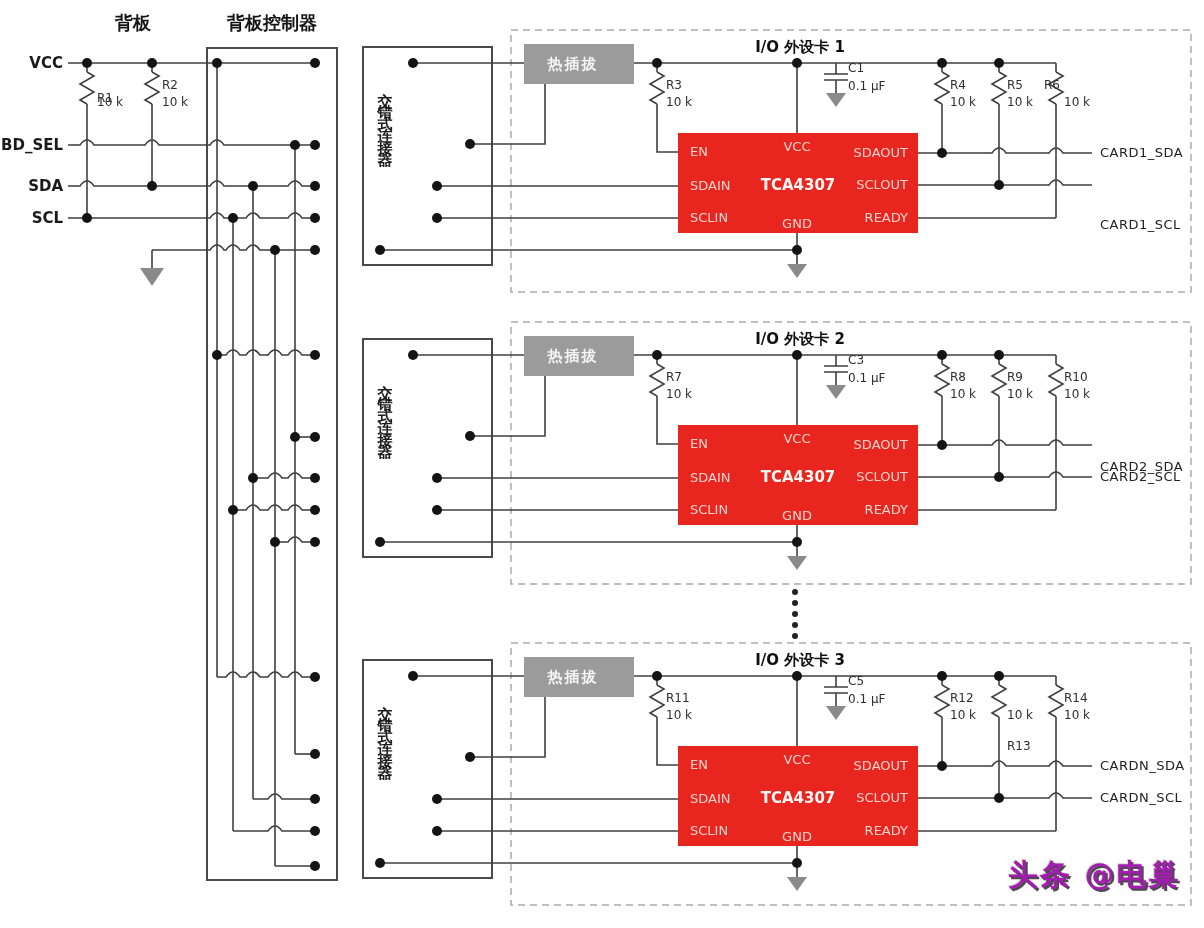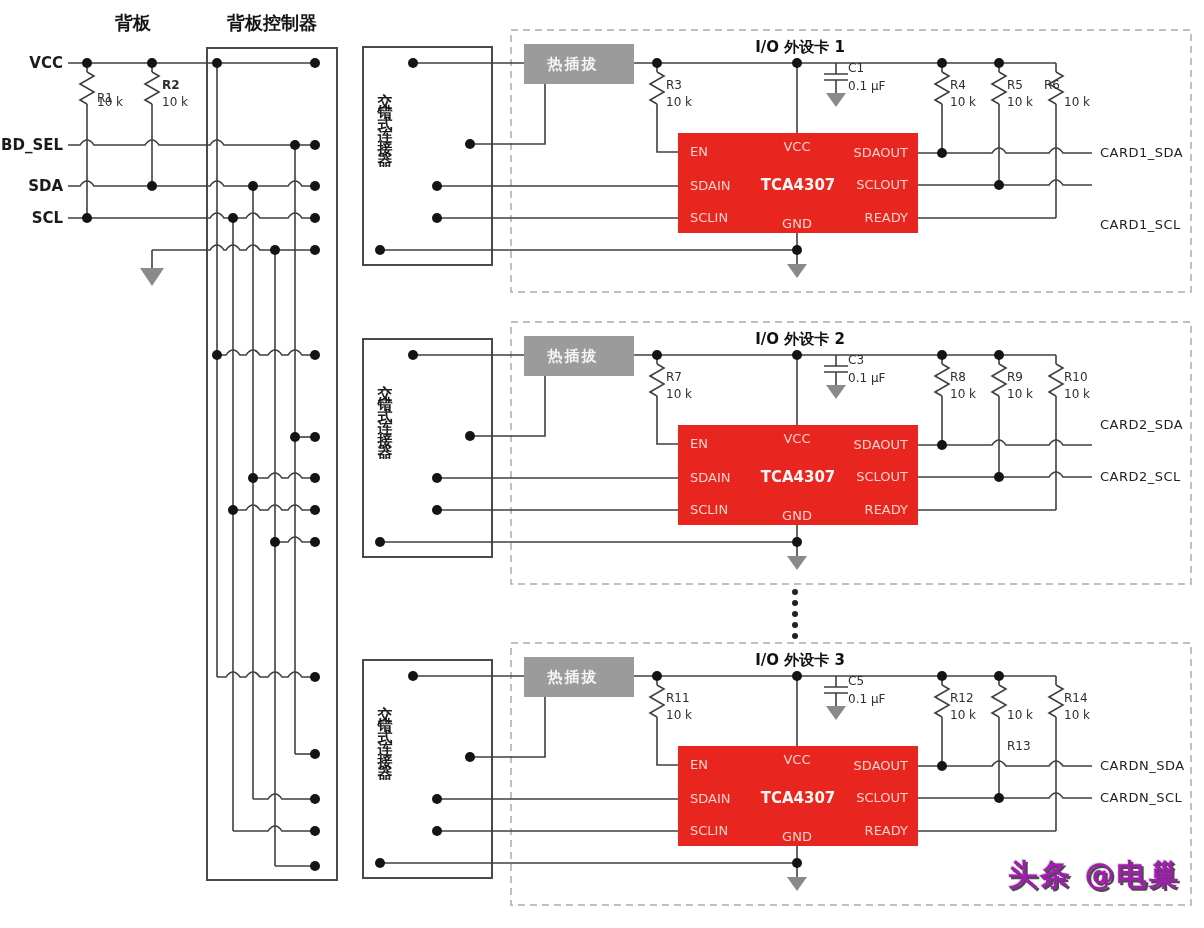--- a/index.html
+++ b/index.html
@@ -182,21 +182,21 @@
 <div class="lbl hdr" style="left:83px;top:13px;width:100px;">背板</div>
 <div class="lbl hdr" style="left:182px;top:13px;width:180px;">背板控制器</div>
 
 <div class="lbl sig" style="top:55px;">VCC</div>
 <div class="lbl sig" style="top:137px;">BD_SEL</div>
 <div class="lbl sig" style="top:178px;">SDA</div>
 <div class="lbl sig" style="top:210px;">SCL</div>
 
 <div class="lbl rref" style="left:97px;top:92px;">R1</div>
 <div class="lbl rref" style="left:97px;top:96px;">10 k</div>
-<div class="lbl rref" style="left:162px;top:79px;font-weight:bold;">R2</div>
+<div class="lbl rref" style="left:162px;top:79px;">R2</div>
 <div class="lbl rref" style="left:162px;top:96px;">10 k</div>
 
 <div class="lbl vlabel" style="left:371px;top:80px;">交错式连接器</div>
 <div class="lbl vlabel" style="left:371px;top:372px;">交错式连接器</div>
 <div class="lbl vlabel" style="left:371px;top:693px;">交错式连接器</div>
 
 <div class="lbl hslabel" style="left:524px;top:56px;">热插拔</div>
 <div class="lbl hslabel" style="left:524px;top:348px;">热插拔</div>
 <div class="lbl hslabel" style="left:524px;top:669px;">热插拔</div>
 
@@ -250,21 +250,21 @@
 <div class="lbl rref" style="left:666px;top:371px;">R7</div>
 <div class="lbl rref" style="left:666px;top:388px;">10 k</div>
 <div class="lbl rref" style="left:950px;top:371px;">R8</div>
 <div class="lbl rref" style="left:950px;top:388px;">10 k</div>
 <div class="lbl rref" style="left:1007px;top:371px;">R9</div>
 <div class="lbl rref" style="left:1007px;top:388px;">10 k</div>
 <div class="lbl rref" style="left:1064px;top:371px;">R10</div>
 <div class="lbl rref" style="left:1064px;top:388px;">10 k</div>
 <div class="lbl rref" style="left:848px;top:354px;">C3</div>
 <div class="lbl rref" style="left:848px;top:372px;">0.1 µF</div>
-<div class="lbl out" style="left:1100px;top:418px;">CARD2_SDA</div>
+<div class="lbl out" style="left:1100px;top:460px;">CARD2_SDA</div>
 <div class="lbl out" style="left:1100px;top:470px;">CARD2_SCL</div>
 
 <div class="lbl rref" style="left:666px;top:692px;">R11</div>
 <div class="lbl rref" style="left:666px;top:709px;">10 k</div>
 <div class="lbl rref" style="left:950px;top:692px;">R12</div>
 <div class="lbl rref" style="left:950px;top:709px;">10 k</div>
 <div class="lbl rref" style="left:1007px;top:692px;margin-top:48px;">R13</div>
 <div class="lbl rref" style="left:1007px;top:709px;">10 k</div>
 <div class="lbl rref" style="left:1064px;top:692px;">R14</div>
 <div class="lbl rref" style="left:1064px;top:709px;">10 k</div>

